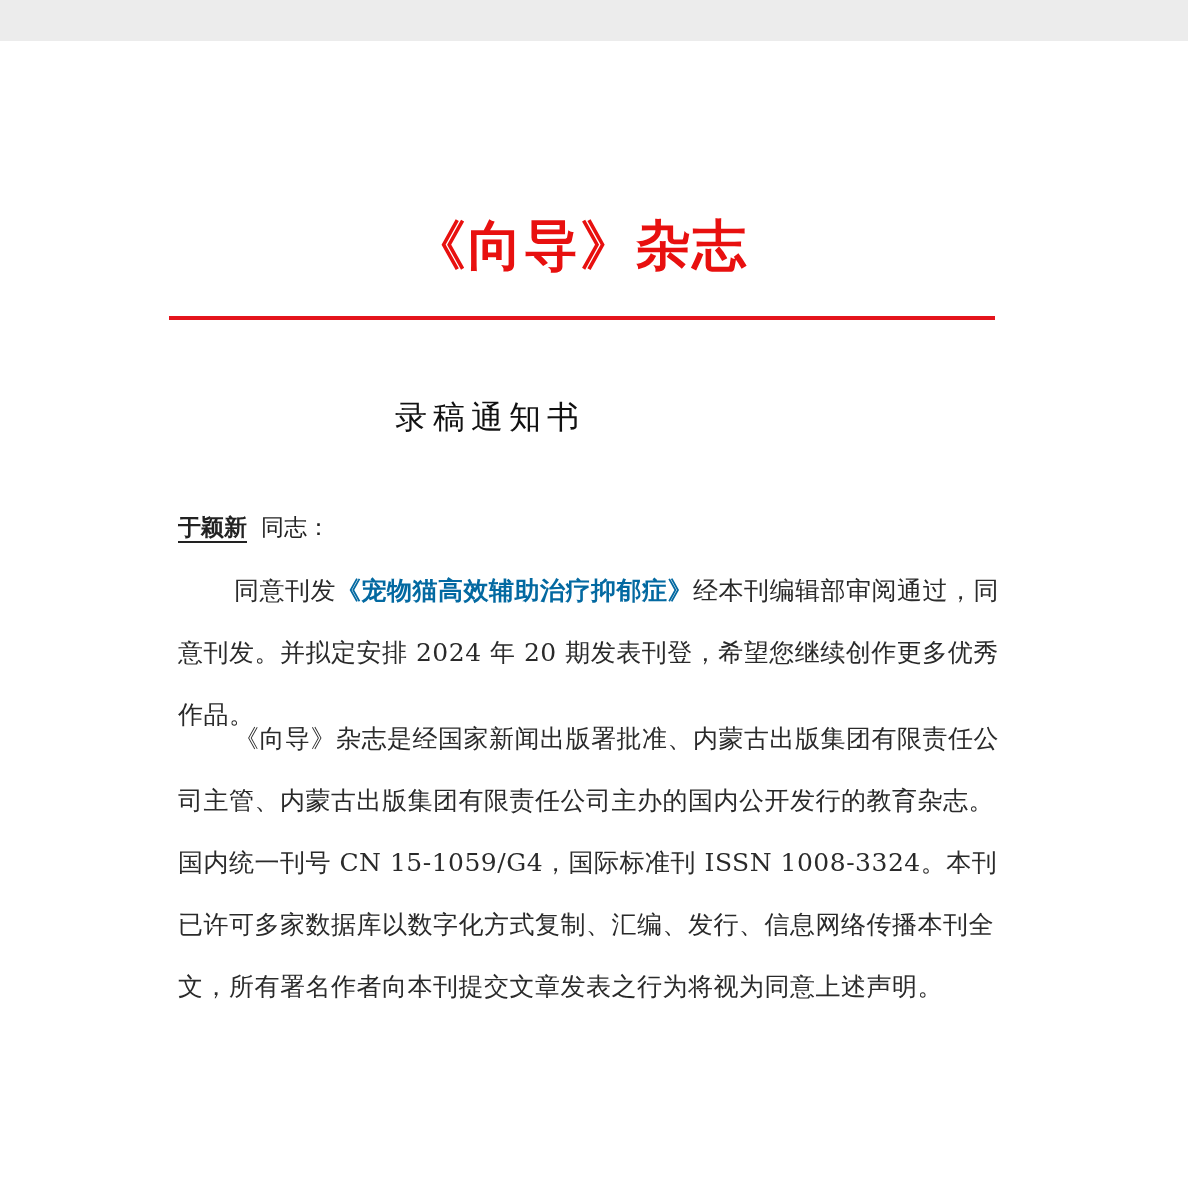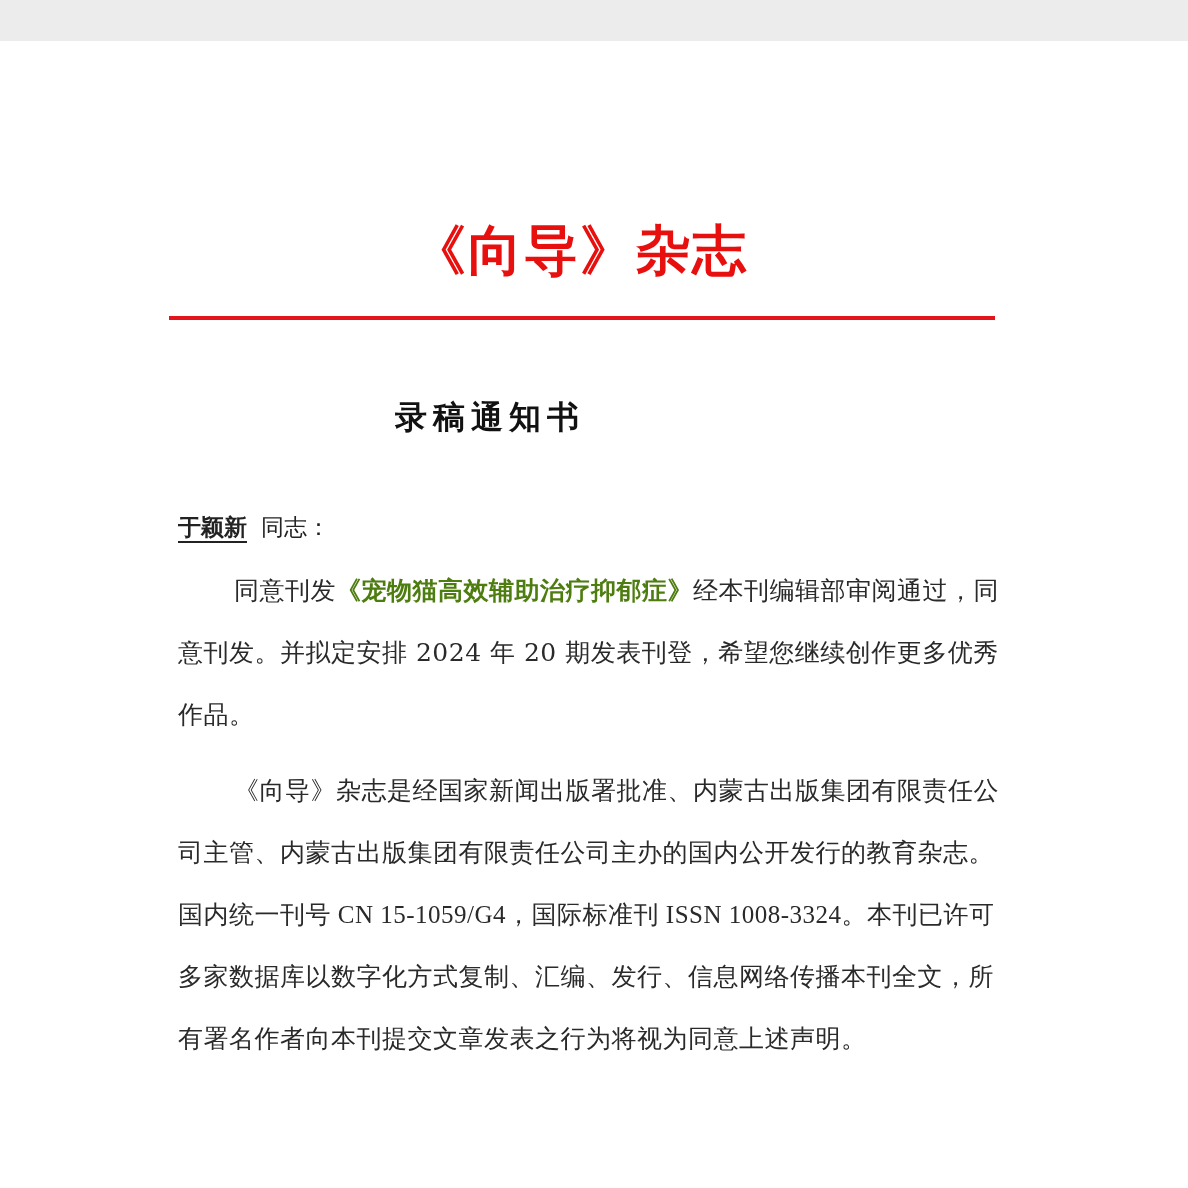--- a/index.html
+++ b/index.html
@@ -1,32 +1,32 @@
 <!DOCTYPE html>
 <html><head>
 <meta charset="utf-8">
 <style>
   html, body { margin:0; padding:0; }
   body { width:1188px; height:1188px; background:#ffffff; position:relative; overflow:hidden;
          font-family:"DejaVu Serif", "Liberation Serif", serif; color:#222; }
   .topbar { position:absolute; left:0; top:0; width:1188px; height:41px; background:#ececec; }
   .page { position:absolute; left:0; top:41px; width:1188px; height:1147px; background:#fff; }
   .mast { position:absolute; left:0; top:214px; width:1160px; text-align:center;
-          font-family:Liberation Sans, sans-serif; font-weight:bold;
+          font-family:Liberation Mono, monospace; font-weight:bold;
           font-size:54px; color:#e8100f; letter-spacing:2px; line-height:72px; }
   .rule { position:absolute; left:169px; top:316px; width:826px; height:4px; background:#e4141c; }
   .doctitle { position:absolute; left:0; top:392px; width:980px; text-align:center;
-              font-size:32px; font-weight:bold; color:#111; letter-spacing:6px; line-height:50px; }
+              font-size:32px; font-weight:normal; color:#111; letter-spacing:6px; line-height:50px; }
   .salut { position:absolute; left:178px; top:508px; font-size:23px; line-height:38px; color:#222; }
   .salut .name { font-weight:bold; text-decoration:underline; text-underline-offset:6px; padding-right:14px;margin-top:18px; }
   .para { position:absolute; left:178px; width:840px; font-size:25px; line-height:62px;
           color:#2a2a2a; text-indent:56px; letter-spacing:0.5px; }
   .p1 { top:560px; }
-  .p2 { top:760px;font-family:Liberation Serif, serif; }
-  .para b { color:#4d7c0f; }
+  .p2 { top:708px; }
+  .para b { color:#0369a1; }
 </style>
 </head>
 <body>
 
 <div class="topbar"></div>
 
 <div class="page"></div>
 
 <div class="mast">《向导》杂志</div>
 <div class="rule"></div>

